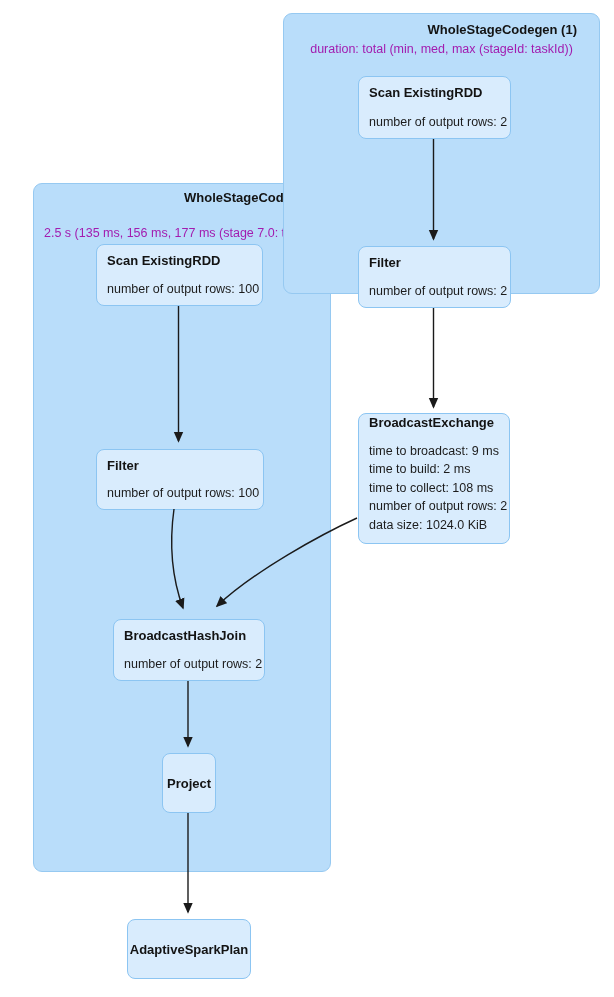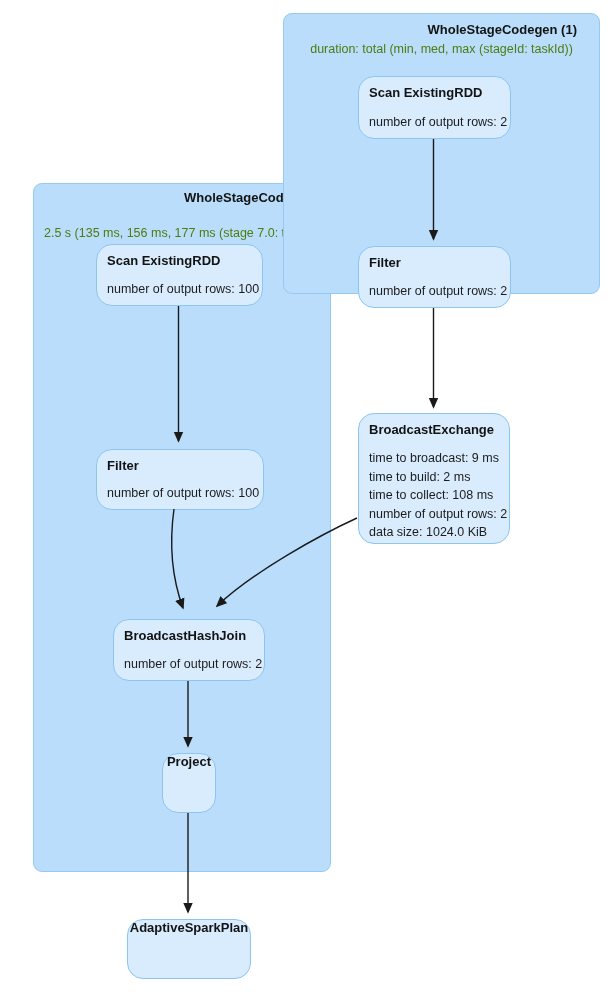--- a/index.html
+++ b/index.html
@@ -13,37 +13,37 @@
     border-radius:9px;
     box-sizing:border-box;
   }
   .cluster-title{
     position:absolute;
     font-size:13px;font-weight:bold;color:#131313;
     white-space:nowrap;
   }
   .cluster-duration{
     position:absolute;
-    font-size:12.5px;color:#4d7c0f;
+    font-size:12.5px;color:#a21caf;
     white-space:nowrap;height:14px;line-height:14px;
   }
   .dur-centered{left:0;right:0;text-align:center;}
 
   .node{
     position:absolute;
     background:#d9ecfd;
     border:1px solid #8cc5f2;
-    border-radius:16px;
+    border-radius:8px;
     box-sizing:border-box;
     padding:8px 10px 9px 10px;
     display:flex;flex-direction:column;justify-content:space-between;
   }
   .node-title{font-size:13px;font-weight:bold;color:#131313;white-space:nowrap;}
   .node-metric{font-size:12.5px;color:#1c1c1c;white-space:nowrap;}
-  .node.center-only{justify-content:flex-start;align-items:center;padding:0;}
+  .node.center-only{justify-content:center;align-items:center;padding:12px;}
   .metric-list{margin-top:12px;}
   .metric-list .node-metric{line-height:18.5px;}
 
   #edges{position:absolute;left:0;top:0;z-index:4;pointer-events:none;}
   .z1{z-index:1;} .z2{z-index:2;} .z3{z-index:3;}
 </style>
 </head>
 <body>
 
 <div id="canvas">
@@ -80,21 +80,21 @@
       <div class="node-title">Scan ExistingRDD</div>
       <div class="node-metric">number of output rows: 2</div>
     </div>
 
     <div class="node" style="left:74px;top:232px;width:153px;height:62px;">
       <div class="node-title">Filter</div>
       <div class="node-metric">number of output rows: 2</div>
     </div>
   </div>
 
-  <div class="node z3" style="left:358px;top:413px;width:152px;height:131px;justify-content:space-between;">
+  <div class="node z3" style="left:358px;top:413px;width:152px;height:131px;justify-content:flex-end;">
     <div class="node-title">BroadcastExchange</div>
     <div class="metric-list">
       <div class="node-metric">time to broadcast: 9 ms</div>
       <div class="node-metric">time to build: 2 ms</div>
       <div class="node-metric">time to collect: 108 ms</div>
       <div class="node-metric">number of output rows: 2</div>
       <div class="node-metric">data size: 1024.0 KiB</div>
     </div>
   </div>
 

